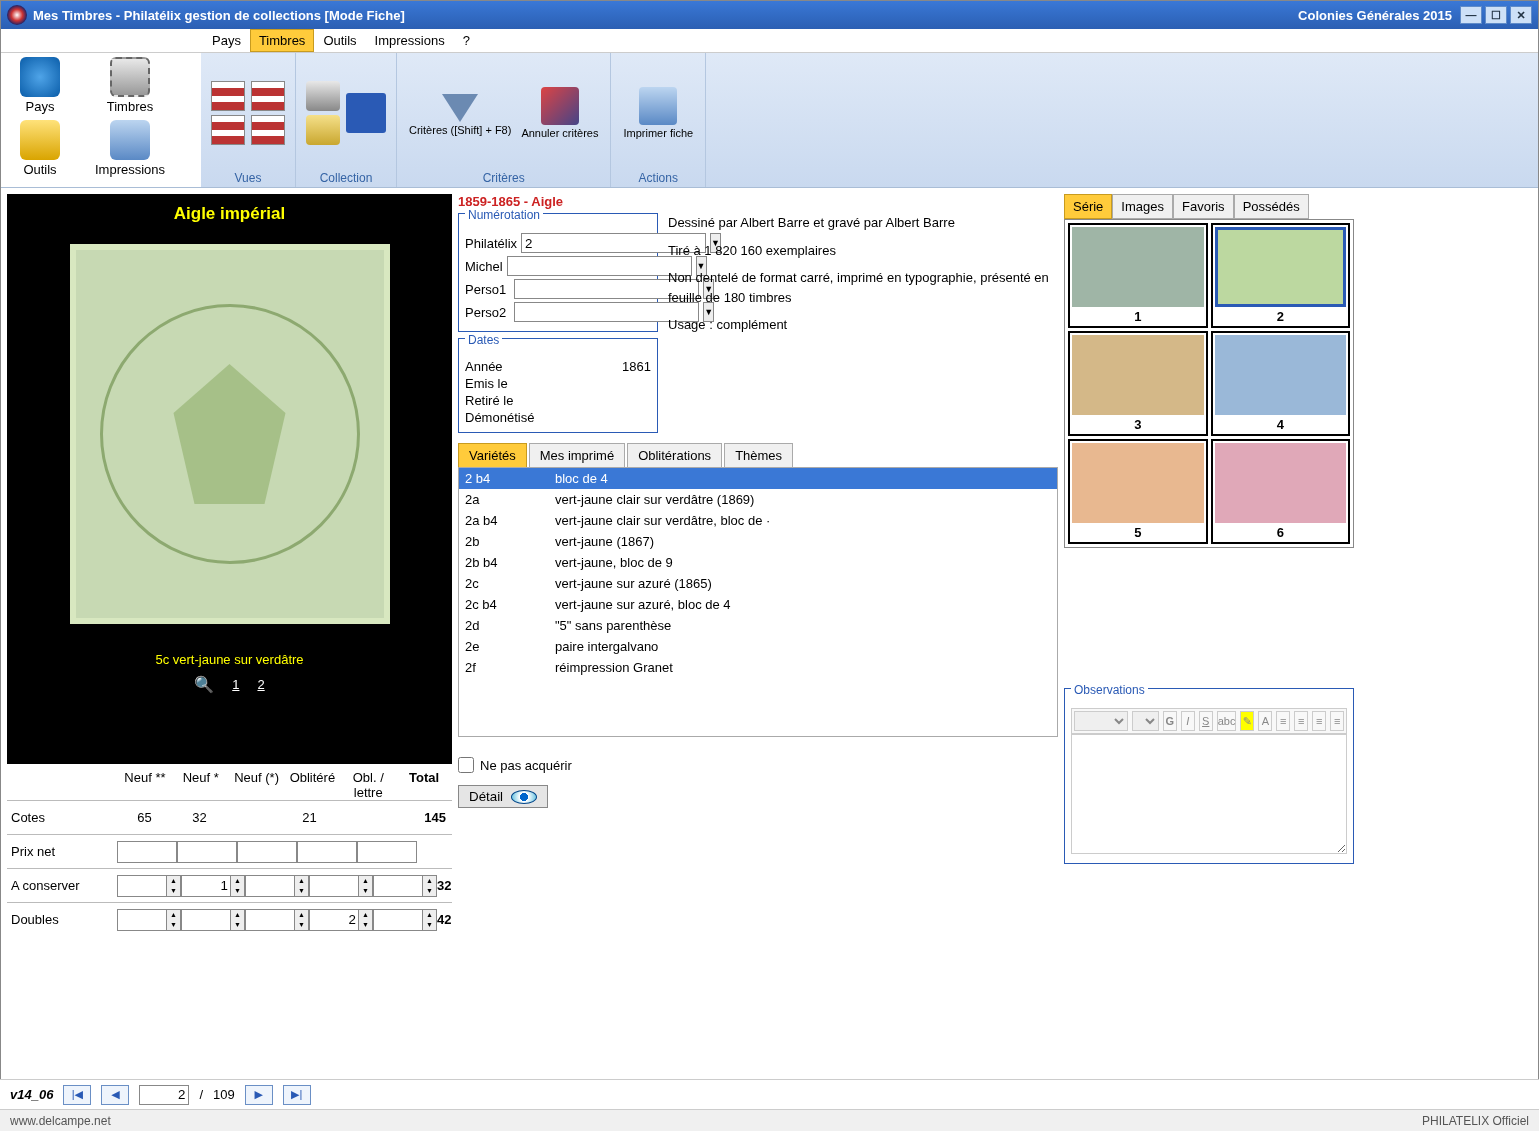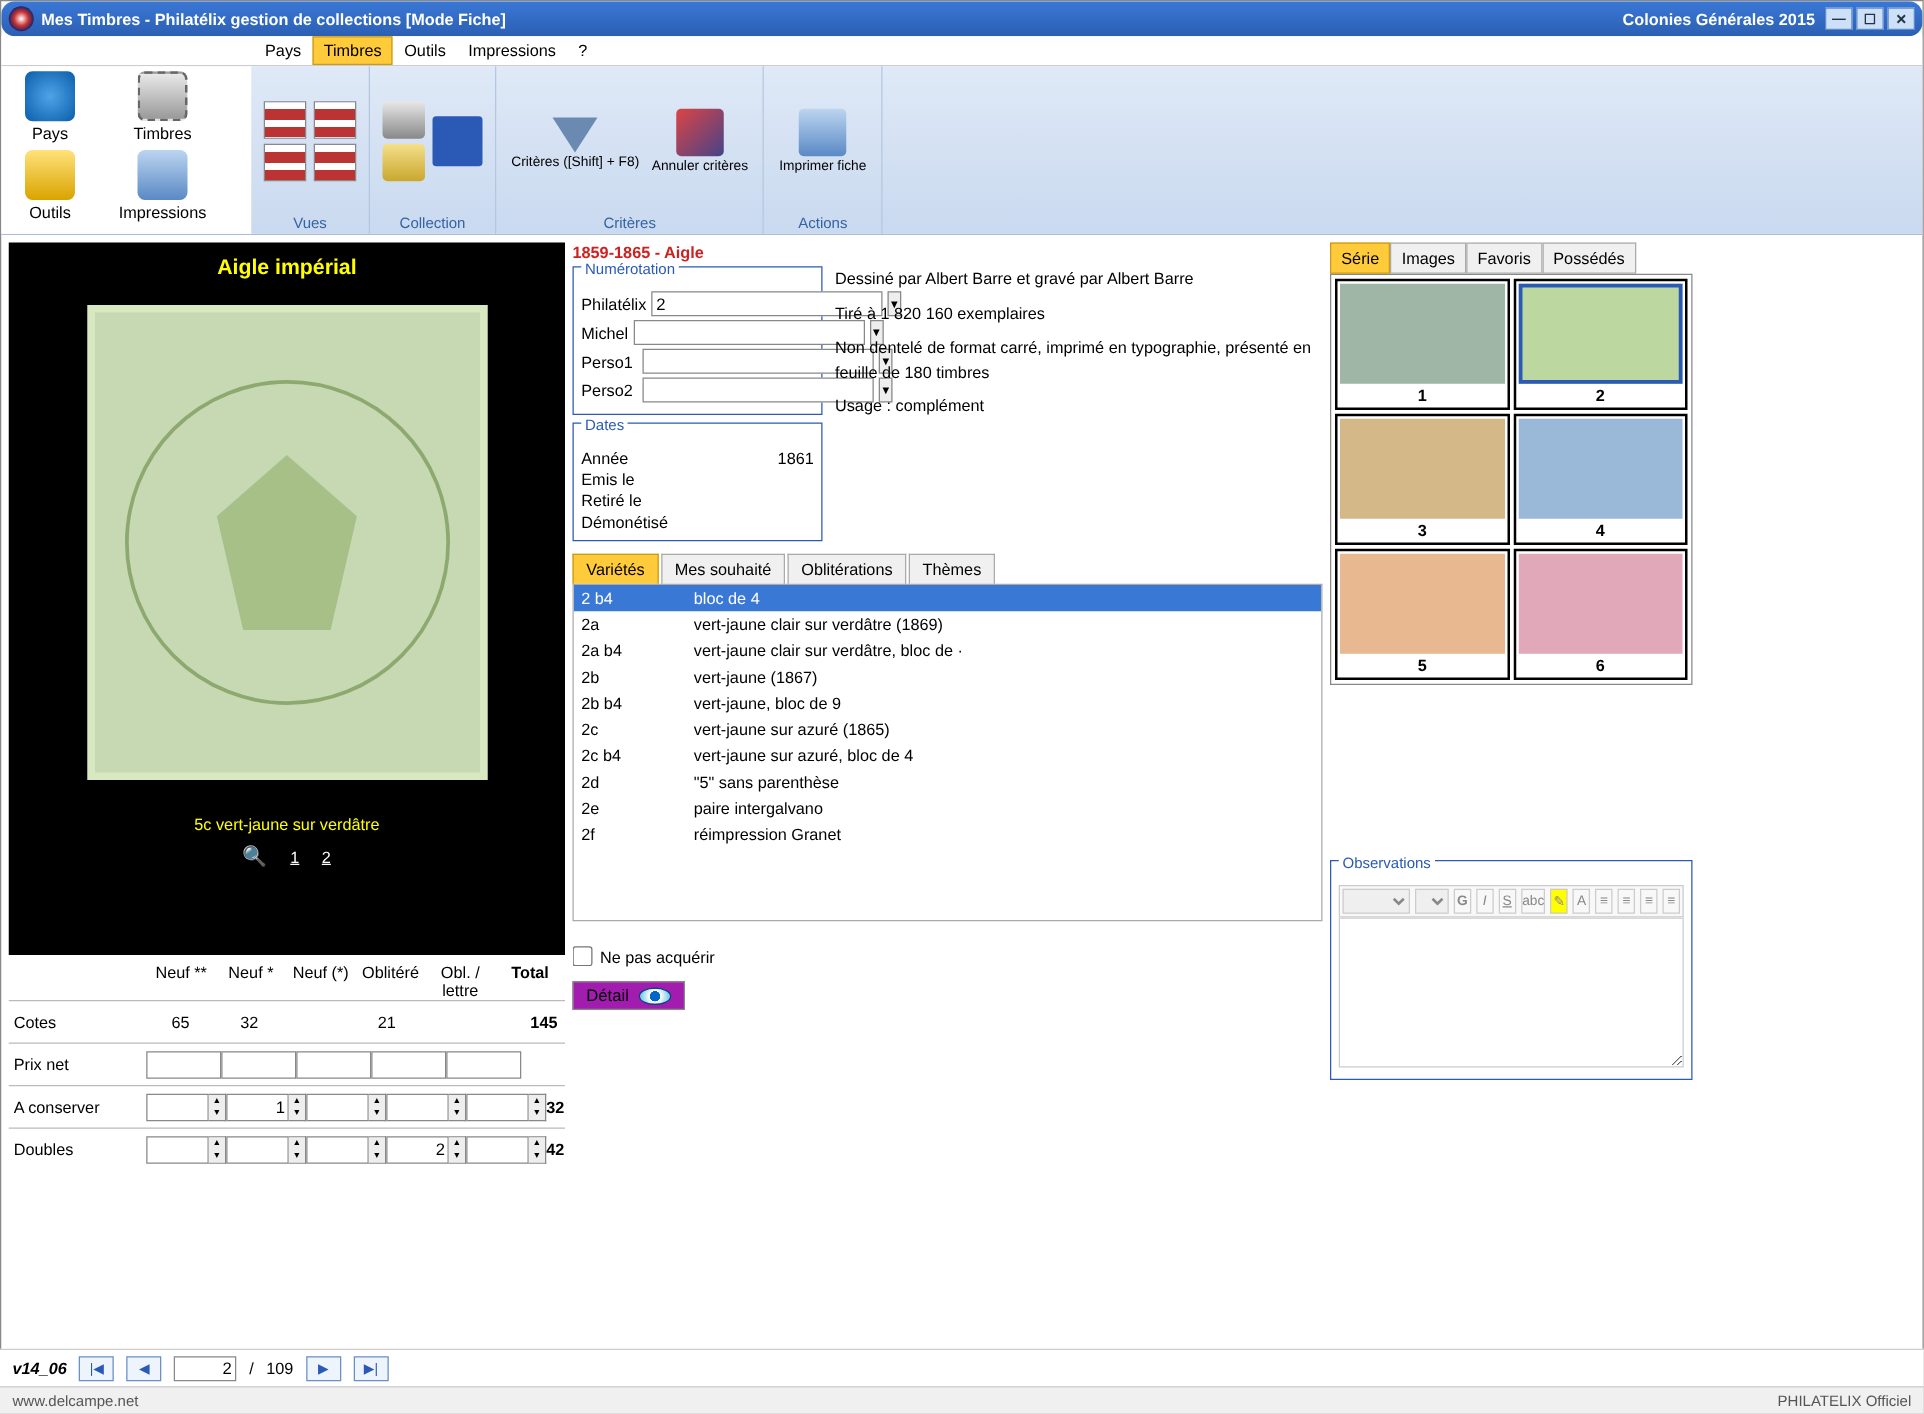--- a/index.html
+++ b/index.html
@@ -1,17 +1,17 @@
 <!DOCTYPE html>
 <html><head>
 <meta charset="utf-8">
 <style>
 * { box-sizing: border-box; margin: 0; padding: 0; }
 body { font-family: "Segoe UI", Tahoma, sans-serif; font-size: 13px; background: #fff; width: 1539px; height: 1131px; overflow: hidden; border: 1px solid #888; }
-.titlebar { height: 28px; background: linear-gradient(#3a78d6, #2b5fb3); color: #fff; display: flex; align-items: center; padding: 0 6px; font-weight: bold; border-radius: 11px; }
+.titlebar { height: 28px; background: linear-gradient(#3a78d6, #2b5fb3); color: #fff; display: flex; align-items: center; padding: 0 6px; font-weight: bold; }
 .titlebar .app-icon { width: 20px; height: 20px; background: radial-gradient(#fff, #c33 40%, #226 70%); border-radius: 50%; margin-right: 6px; }
 .titlebar .title-left { flex: 1; }
 .titlebar .title-right { font-weight: bold; margin-right: 8px; }
 .titlebar .win-btns { display: flex; gap: 3px; }
 .titlebar .win-btn { width: 22px; height: 18px; background: #cde0f7; border: 1px solid #5f8bc9; display: flex; align-items: center; justify-content: center; font-size: 11px; color: #234; cursor: pointer; }
 .menubar { height: 24px; background: #fff; display: flex; align-items: center; padding: 0 2px; border-bottom: 1px solid #ccc; }
 .menubar-spacer { width: 200px; }
 .menubar .menu-tab { padding: 3px 8px; cursor: pointer; border: 1px solid transparent; }
 .menubar .menu-tab.active { background: #ffcb3b; border-color: #c89b1f; }
 .toolbar-area { display: flex; border-bottom: 1px solid #a9bdd6; }
@@ -79,21 +79,21 @@
 .var-tabs { display:flex; margin-top: 10px; }
 .var-tab { padding: 4px 10px; border: 1px solid #aaa; border-bottom:none; background: #f0f0f0; cursor:pointer; margin-right: 2px; }
 .var-tab.active { background: #ffcb3b; border-color: #c89b1f; }
 .var-list { border: 1px solid #aaa; height: 270px; overflow-y: scroll; }
 .var-item { display:flex; padding: 3px 6px; cursor:pointer; }
 .var-item.sel { background: #3a78d6; color: #fff; }
 .var-item .vcode { width: 90px; }
 .opts-row { margin-top: 20px; }
 .opts-row label { display:flex; align-items:center; gap:6px; margin-bottom: 4px; }
 .opts-row input[type=checkbox] { width:16px; height:16px; }
-.detail-btn { margin-top: 8px; padding: 3px 10px; border: 1px solid #888; background: #a21caf; display:inline-flex; align-items:center; gap:8px; cursor:pointer; }
+.detail-btn { margin-top: 8px; padding: 3px 10px; border: 1px solid #888; background: #e5e5e5; display:inline-flex; align-items:center; gap:8px; cursor:pointer; }
 .eye { width:26px; height:14px; background: radial-gradient(circle at 50% 50%, #06c 30%, #fff 32%, #5bd 100%); border-radius: 50%; border:1px solid #048; }
 .right-col { width: 290px; }
 .r-tabs { display:flex; }
 .r-tab { padding: 4px 8px; border:1px solid #aaa; background:#f0f0f0; cursor:pointer; }
 .r-tab.active { background: #ffcb3b; border-color:#c89b1f; }
 .thumb-grid { border:1px solid #888; padding:3px; display:grid; grid-template-columns: 1fr 1fr; gap:3px; }
 .thumb { border:2px solid #000; padding:2px; text-align:center; cursor:pointer; }
 .thumb .timg { height: 80px; margin-bottom:2px; }
 .thumb:nth-child(1) .timg { background:#9fb5a6; }
 .thumb:nth-child(2) .timg { background:#bcd8a0; border:3px solid #2a5ab5; }
@@ -388,21 +388,21 @@
       <div class="desc-box">
         <p>Dessiné par Albert Barre et gravé par Albert Barre</p>
         <p>Tiré à 1 820 160 exemplaires</p>
         <p>Non dentelé de format carré, imprimé en typographie, présenté en feuille de 180 timbres</p>
         <p>Usage : complément</p>
       </div>
     </div>
 
     <div class="var-tabs">
       <div class="var-tab active">Variétés</div>
-      <div class="var-tab">Mes souhaité</div>
+      <div class="var-tab">Mes imprimé</div>
       <div class="var-tab">Oblitérations</div>
       <div class="var-tab">Thèmes</div>
     </div>
     <div class="var-list" id="varlist">
         <div class="var-item sel">
           <span class="vcode">2 b4</span>
           <span>bloc de 4</span>
         </div>
         <div class="var-item">
           <span class="vcode">2a</span>

